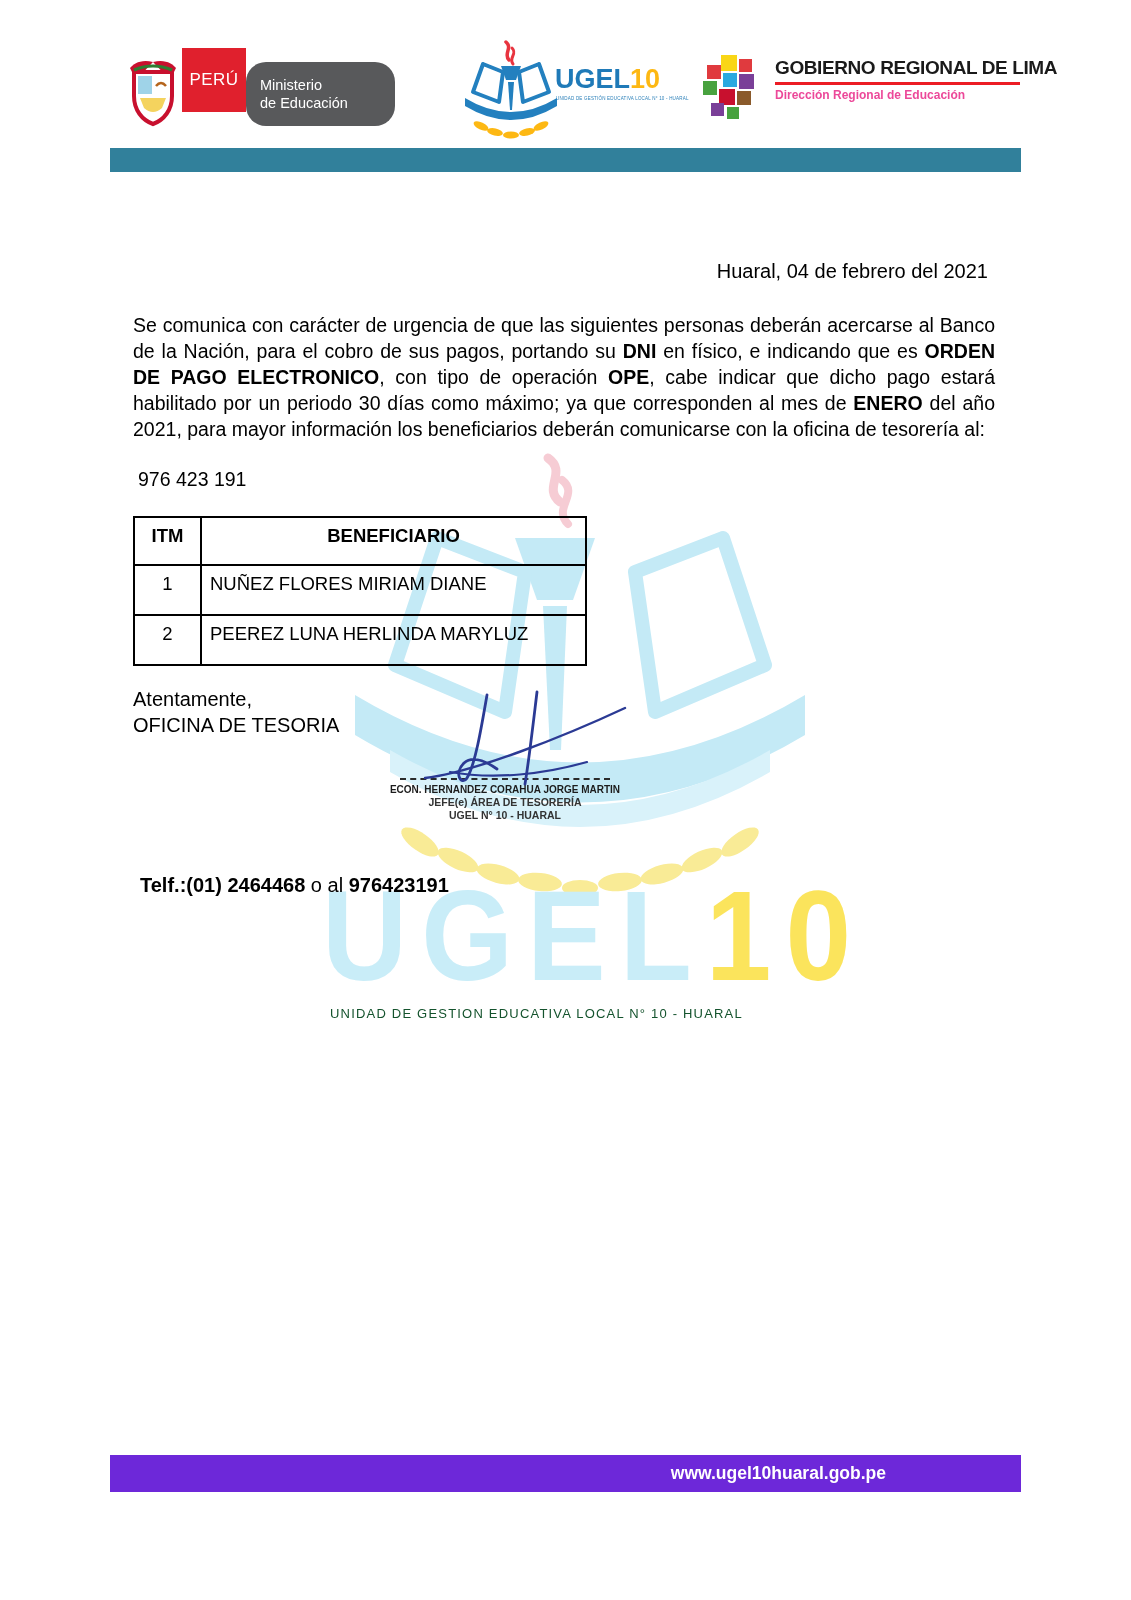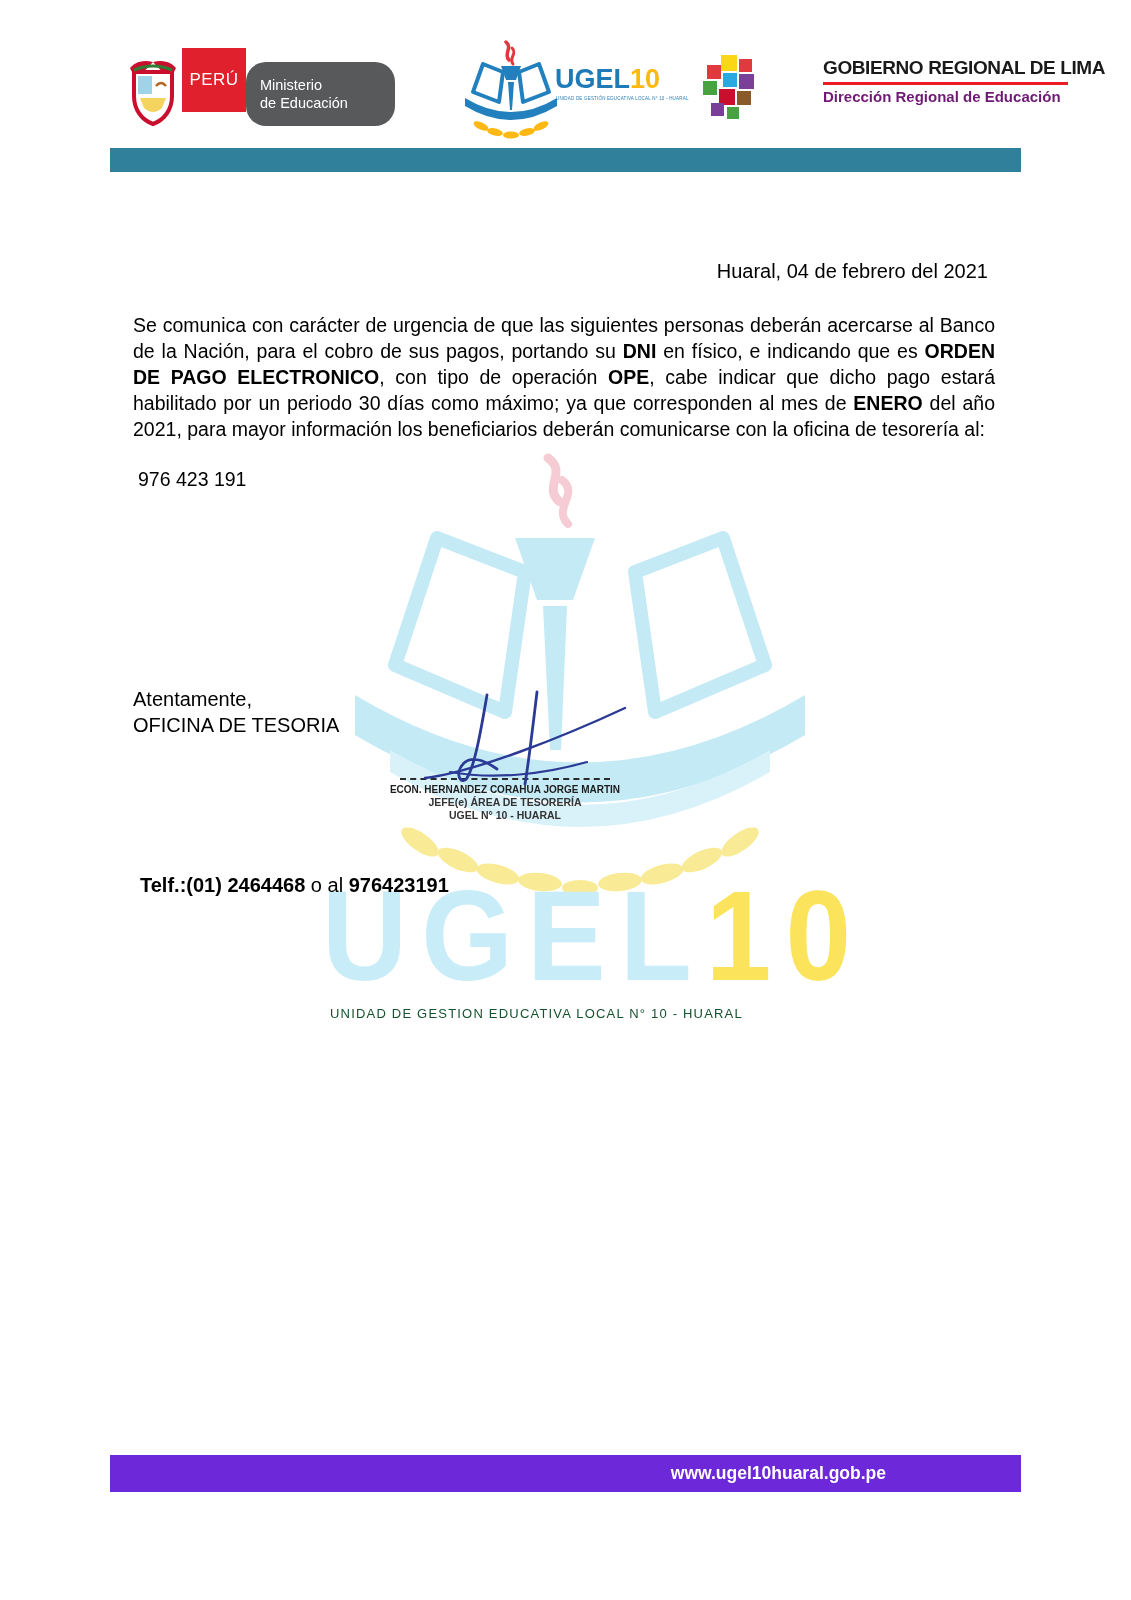--- a/index.html
+++ b/index.html
@@ -20,24 +20,24 @@
   .peru-box{position:absolute;left:182px;top:48px;width:64px;height:64px;background:#e0202d;color:#fff;
     display:flex;align-items:center;justify-content:center;font-size:17px;letter-spacing:0.5px;}
   .ministry-box{position:absolute;left:246px;top:62px;width:149px;height:64px;background:#58595b;color:#fff;
     font-size:14.5px;line-height:18px;display:flex;flex-direction:column;justify-content:center;padding-left:14px;box-sizing:border-box;border-radius:20px;}
   .ugel-logo{position:absolute;left:455px;top:40px;}
   .ugel-wordmark{position:absolute;left:555px;top:66px;font-weight:bold;font-size:27px;line-height:1;white-space:nowrap;}
   .ugel-wordmark .u-blue{color:#1f7ab8;}
   .ugel-wordmark .u-yellow{color:#fdb813;}
   .ugel-tiny{position:absolute;left:556px;top:96px;font-size:4.5px;color:#2a7fb8;letter-spacing:0.2px;white-space:nowrap;}
   .gore{position:absolute;left:703px;top:55px;}
-  .gore-text{position:absolute;left:775px;top:57px;width:250px;margin-left:48px;}
+  .gore-text{position:absolute;left:775px;top:57px;width:250px;}
   .gore-title{font-weight:bold;font-size:19px;letter-spacing:-0.4px;color:#1a1a1a;white-space:nowrap;}
   .gore-underline{height:3px;background:#ec1c24;margin:3px 0 3px 0;width:245px;}
-  .gore-subtitle{font-weight:bold;font-size:15px;color:#701a75;white-space:nowrap;}
+  .gore-subtitle{font-weight:bold;font-size:12px;color:#ec4899;white-space:nowrap;}
   .teal-bar{position:absolute;left:110px;top:148px;width:911px;height:24px;background:#31809b;z-index:2;}
   
   .title{position:absolute;left:0;top:184px;width:1131px;margin:0;text-align:center;
     font-size:30px;font-weight:bold;letter-spacing:1px;z-index:2;
     text-decoration:underline;text-decoration-thickness:3px;text-underline-offset:5px;}
   .date{position:absolute;right:143px;top:260px;font-size:20px;z-index:2;}
   .bodytext{position:absolute;left:133px;top:312px;width:862px;margin:0;
     font-size:19.5px;line-height:26px;text-align:justify;z-index:2;}
   .phone-line{position:absolute;left:138px;top:468px;font-size:19.5px;z-index:2;}
   .ben-table{position:absolute;left:133px;top:516px;border-collapse:collapse;z-index:2;font-size:18.5px;}
@@ -157,20 +157,38 @@
 
   <div class="teal-bar"></div>
 
 
   <div class="date">Huaral, 04 de febrero del 2021</div>
 
   <p class="bodytext"><span>Se comunica con carácter de urgencia de que las siguientes personas deberán acercarse al Banco de la Nación, para el cobro de sus pagos, portando su </span><b>DNI</b><span> en físico, e indicando que es </span><b>ORDEN DE PAGO ELECTRONICO</b><span>, con tipo de operación </span><b>OPE</b><span>, cabe indicar que dicho pago estará habilitado por un periodo 30 días como máximo; ya que corresponden al mes de </span><b>ENERO</b><span> del año 2021, para mayor información los beneficiarios deberán comunicarse con la oficina de tesorería al:</span></p>
 
   <div class="phone-line">976 423 191</div>
 
+  <table class="ben-table">
+    <thead>
+      <tr>
+        <th class="col-itm">ITM</th>
+        <th class="col-ben">BENEFICIARIO</th>
+      </tr>
+    </thead>
+    <tbody>
+      <tr>
+        <td class="col-itm">1</td>
+        <td class="col-ben">NUÑEZ FLORES MIRIAM DIANE</td>
+      </tr>
+      <tr>
+        <td class="col-itm">2</td>
+        <td class="col-ben">PEEREZ LUNA HERLINDA MARYLUZ</td>
+      </tr>
+    </tbody>
+  </table>
 
   <div class="closing">
     <div>Atentamente,</div>
     <div>OFICINA DE TESORIA</div>
   </div>
 
   <svg class="sig-ink" width="215" height="105" viewBox="0 0 215 105">
     <path d="M72 5 C66 40 60 75 52 88 C47 96 38 84 49 73 C58 65 72 72 82 79" stroke="#2b3a94" stroke-width="2.8" fill="none" stroke-linecap="round"></path>
     <path d="M122 2 C118 35 114 70 110 94" stroke="#2b3a94" stroke-width="2.8" fill="none" stroke-linecap="round"></path>
     <path d="M10 88 C60 82 150 46 210 18" stroke="#2b3a94" stroke-width="2.4" fill="none" stroke-linecap="round"></path>

